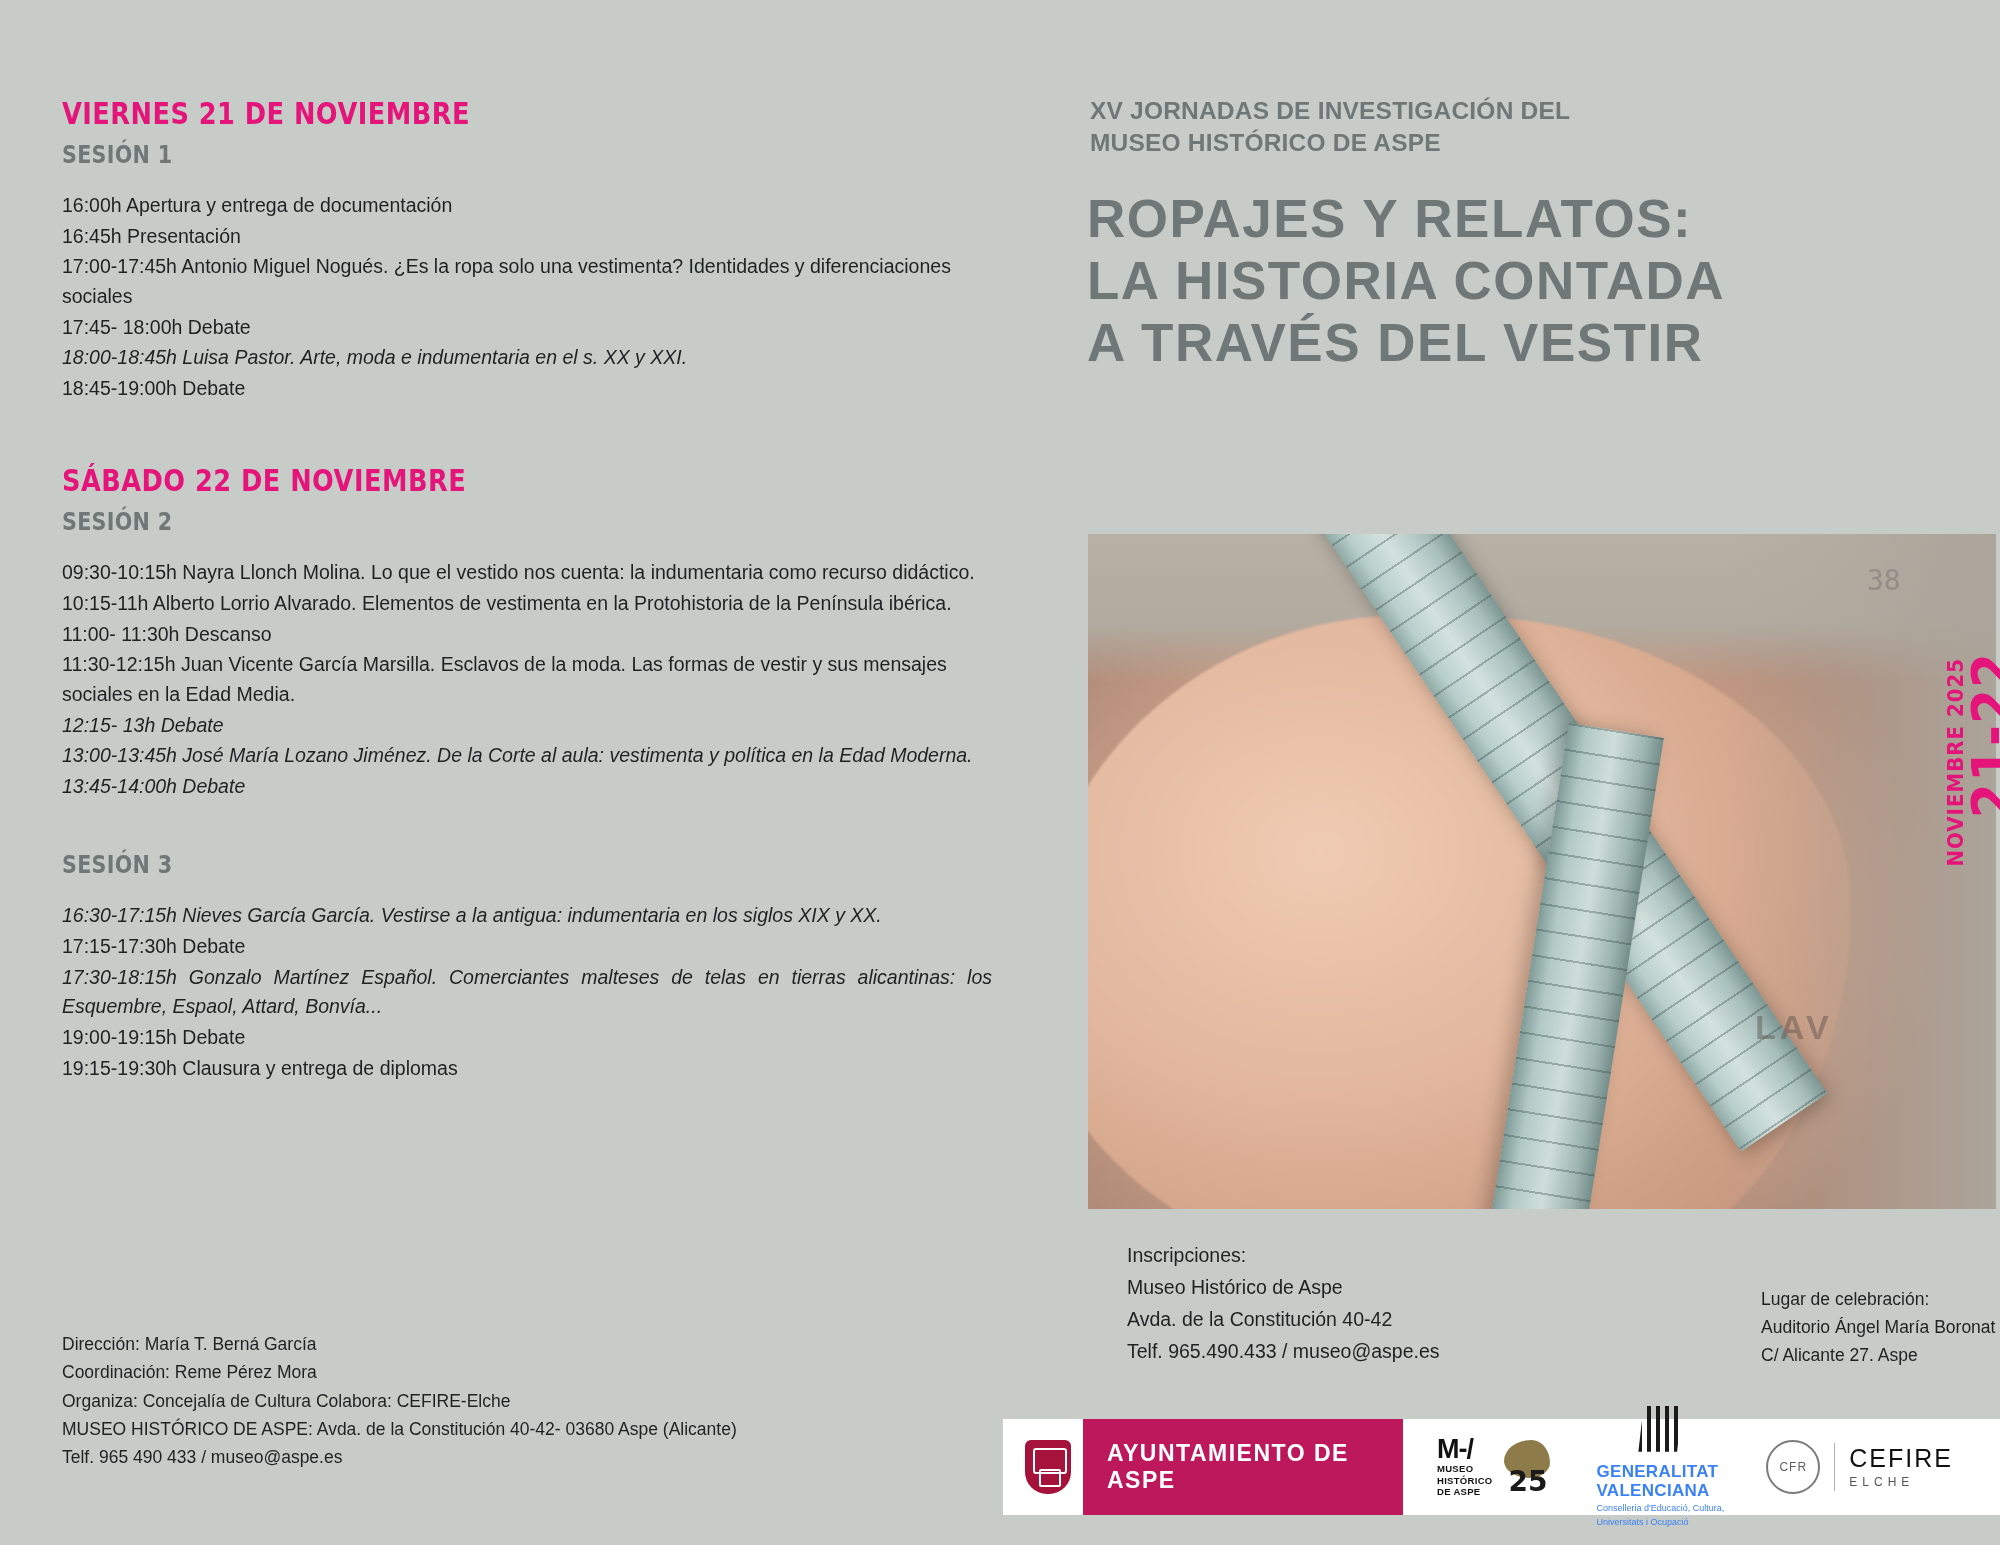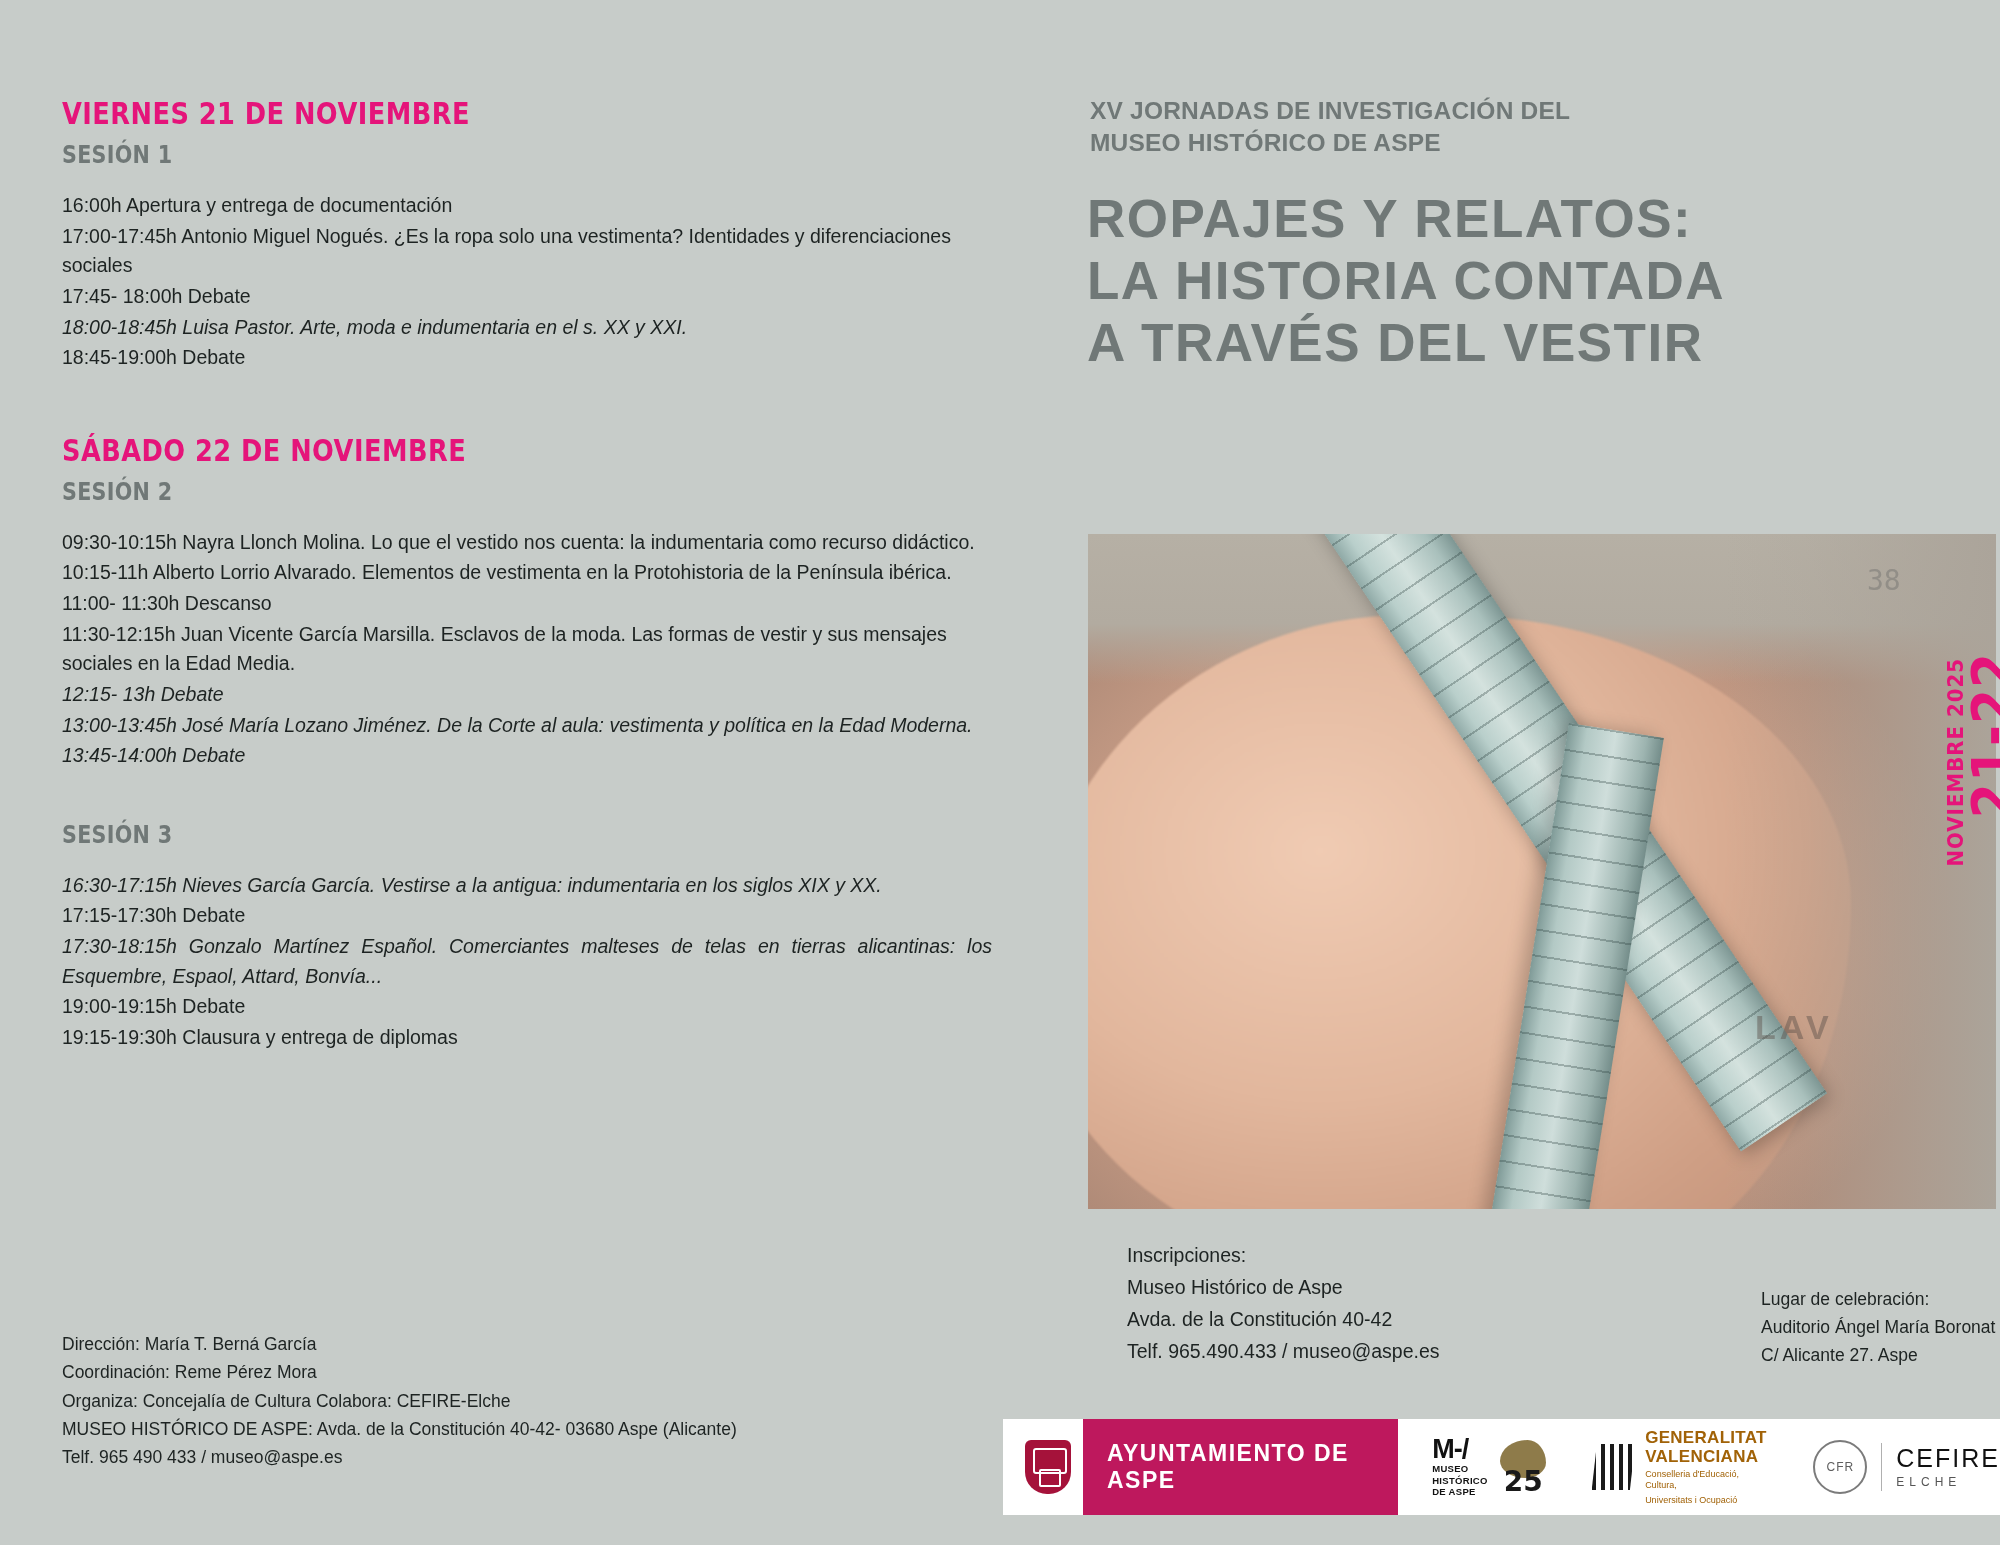--- a/index.html
+++ b/index.html
@@ -337,21 +337,22 @@
     font-size: 28px;
     font-weight: bold;
     color: #1a1a1a;
     font-family: "DejaVu Sans", sans-serif;
   }
   .logo-gva {
     display: flex;
     align-items: center;
     gap: 10px;
     padding-left: 40px;
-    color: #a16207;
+    color: #3b82f6;
+    flex-direction: column;
   }
   .gva-mark {
     width: 44px; height: 46px;
     background:
       repeating-linear-gradient(90deg, #1a1a1a 0 4px, transparent 4px 9px);
     clip-path: polygon(12% 0, 100% 0, 88% 100%, 0 100%);
   }
   .gva-txt .t1 {
     font-size: 17px;
     font-weight: bold;
@@ -403,20 +404,21 @@
 
 <div class="poster">
 
   <div class="left-col">
 
     <div>
       <div class="day-title">VIERNES 21 DE NOVIEMBRE</div>
       <div class="session-title">SESIÓN 1</div>
       <div class="entries">
         <div class="entry">16:00h  Apertura y entrega de documentación</div>
+        <div class="entry">16:45h  Presentación</div>
         <div class="entry">17:00-17:45h  Antonio Miguel Nogués. ¿Es la ropa solo una vestimenta? Identidades y diferenciaciones sociales</div>
         <div class="entry">17:45- 18:00h  Debate</div>
         <div class="entry all-it">18:00-18:45h  Luisa Pastor. Arte, moda e indumentaria en el s. XX y XXI.</div>
         <div class="entry">18:45-19:00h  Debate</div>
       </div>
     </div>
 
     <div class="block-gap-1"></div>
 
     <div>

